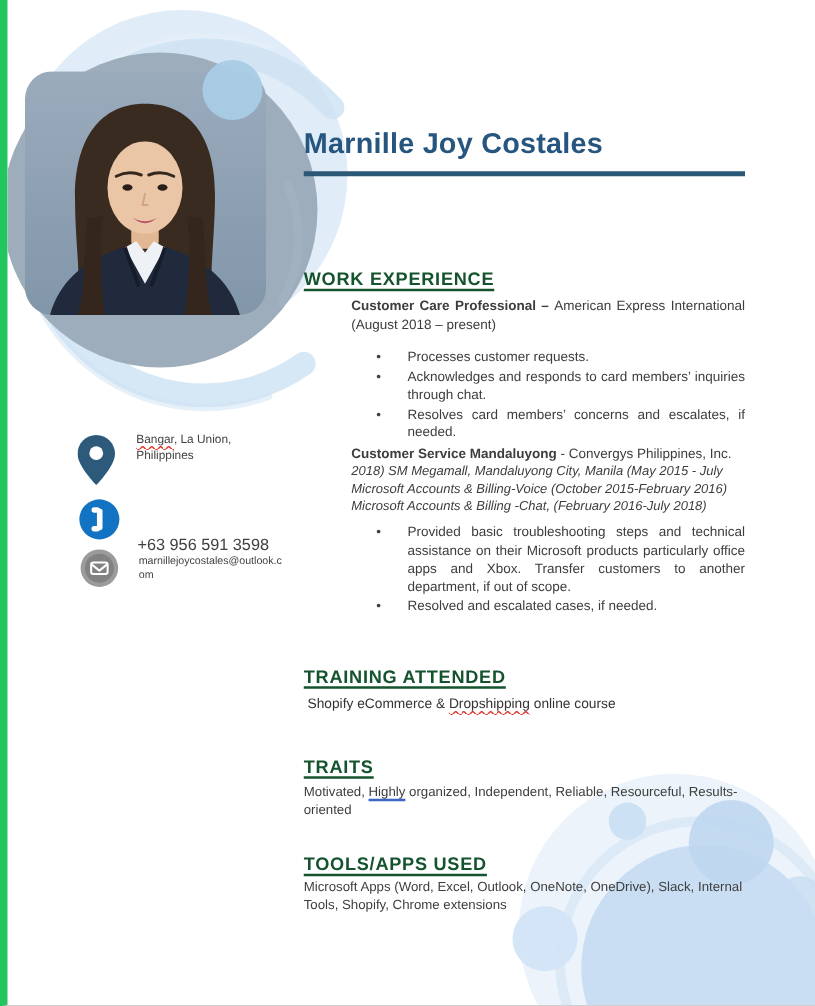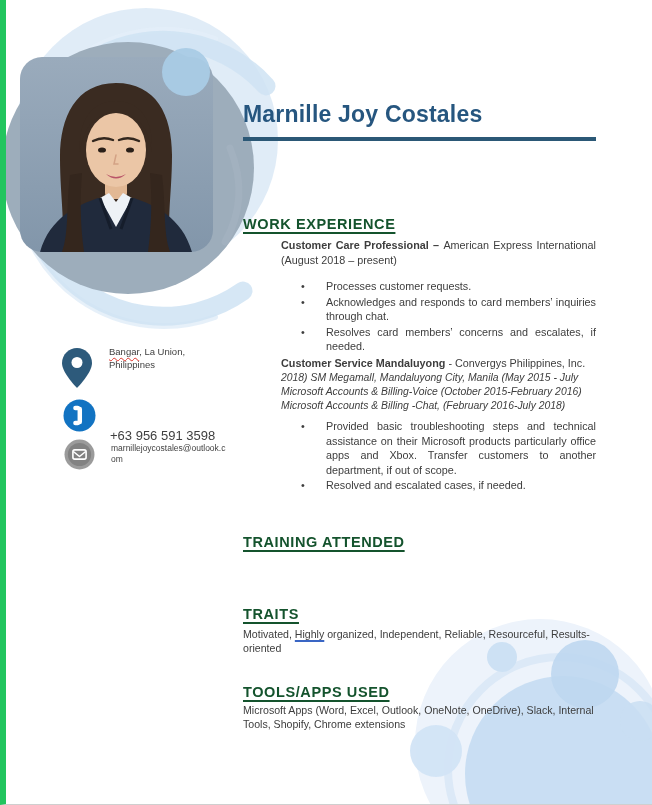--- a/index.html
+++ b/index.html
@@ -154,20 +154,21 @@
     <div class="detail-line">Microsoft Accounts &amp; Billing-Voice (October 2015-February 2016)</div>
     <div class="detail-line">Microsoft Accounts &amp; Billing -Chat, (February 2016-July 2018)</div>
   </div>
 
   <ul class="bullets" style="top:419px;">
     <li>Provided basic troubleshooting steps and technical assistance on their Microsoft products particularly office apps and Xbox. Transfer customers to another department, if out of scope.</li>
     <li>Resolved and escalated cases, if needed.</li>
   </ul>
 
   <h2 class="sec-h" style="top:534px;">TRAINING ATTENDED</h2>
+  <p class="para training-item" style="top:556px;"><span>Shopify eCommerce &amp; </span><span class="sp-red">Dropshipping</span><span> online course</span></p>
 
   <h2 class="sec-h" style="top:606px;text-align:center;">TRAITS</h2>
   <p class="para plain-text" style="top:628px;"><span>Motivated, </span><span class="sp-blue">Highly</span><span> organized, Independent, Reliable, Resourceful, Results-oriented</span></p>
 
   <h2 class="sec-h" style="top:684px;">TOOLS/APPS USED</h2>
   <p class="para plain-text" style="top:704px;">Microsoft Apps (Word, Excel, Outlook, OneNote, OneDrive), Slack, Internal Tools, Shopify, Chrome extensions</p>
 
 </div>
 
 </body></html>

